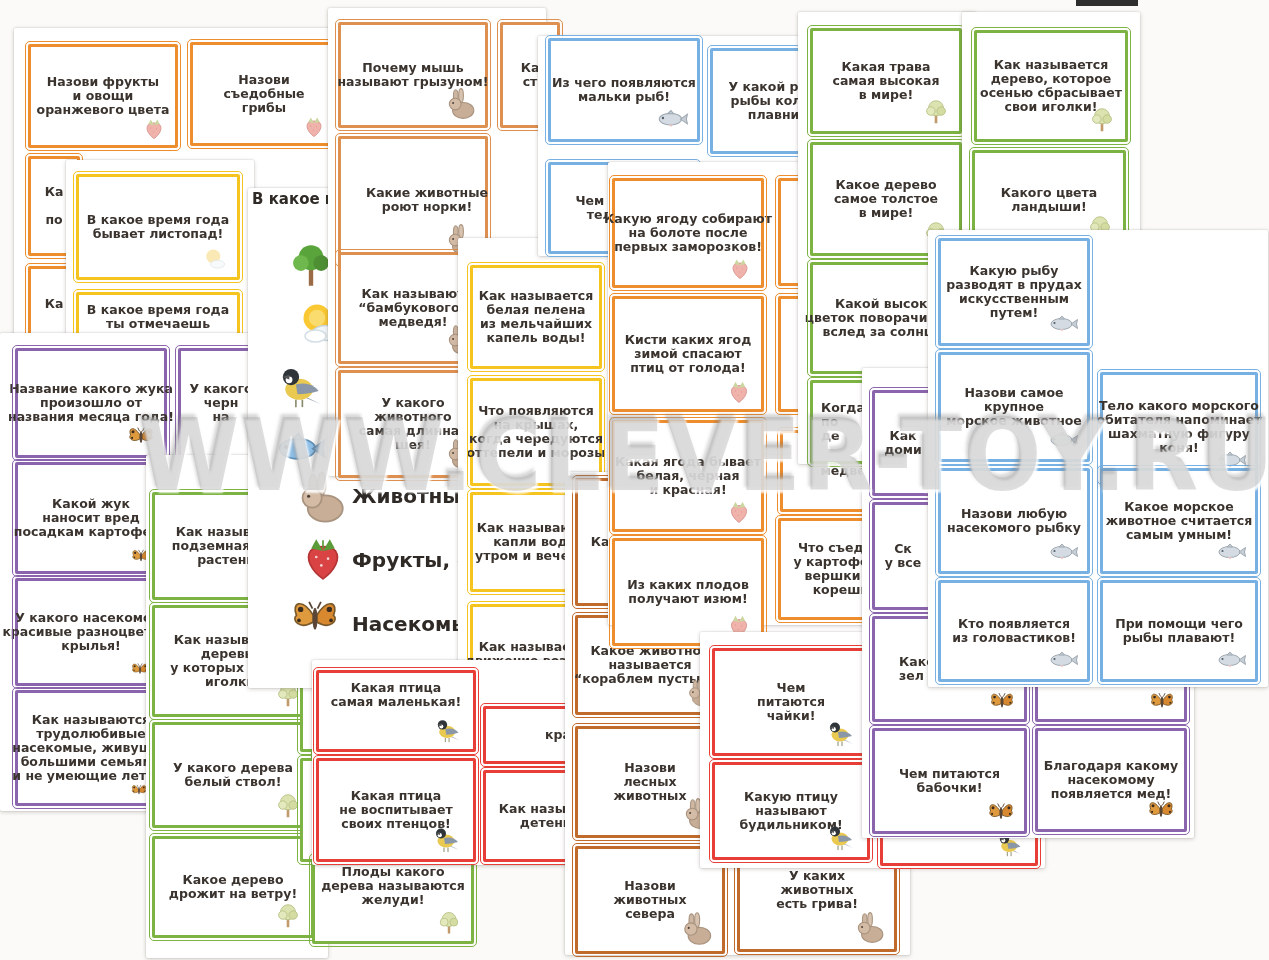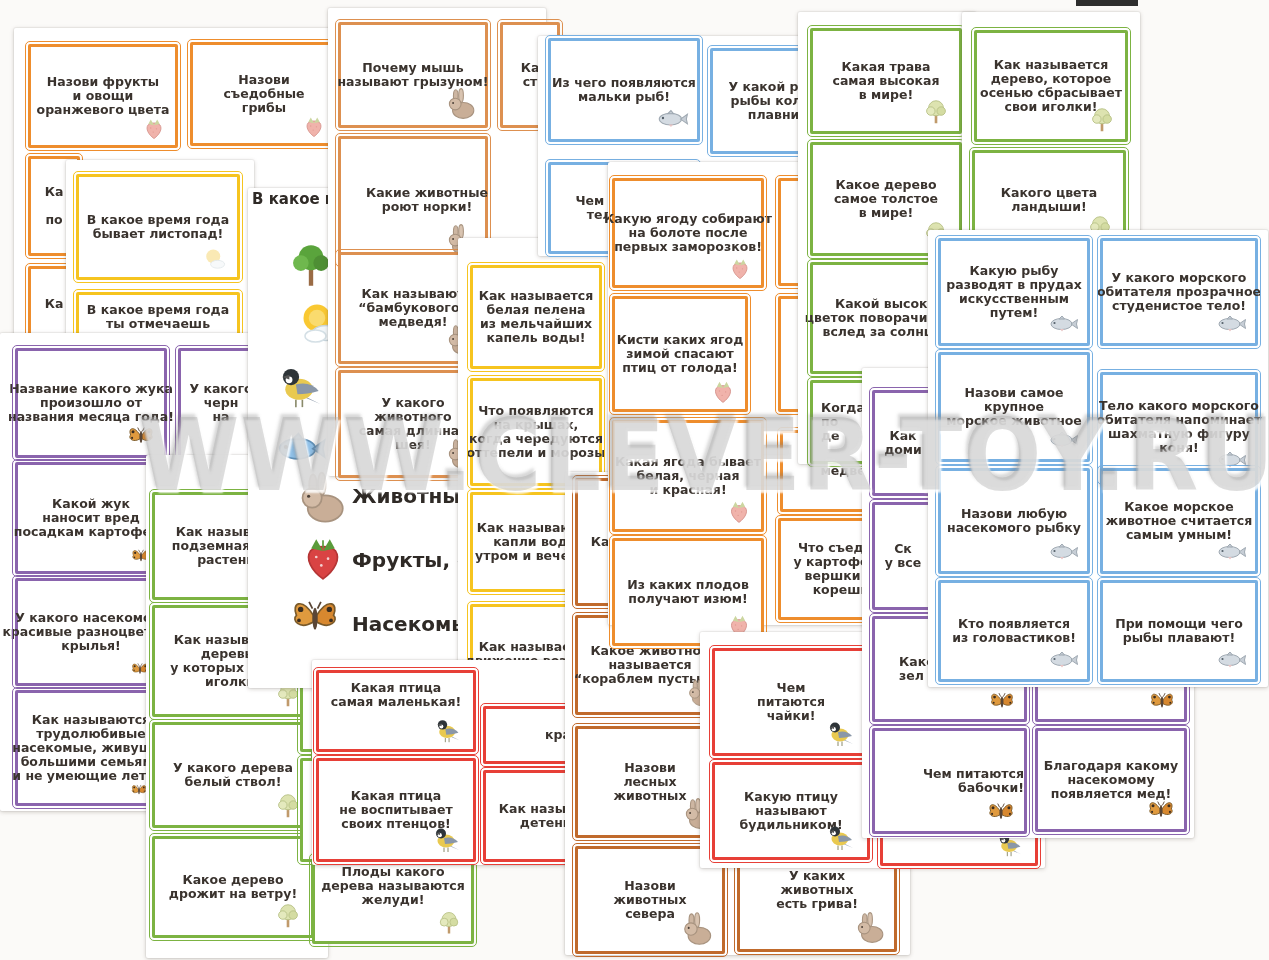--- a/index.html
+++ b/index.html
@@ -396,21 +396,21 @@
       <div class="line">первых заморозков!</div>
       <span class="ic"><svg width="26" height="26" viewBox="0 0 32 32">
           <path d="M16 29 C9 24 5.5 17 8.5 12.5 C11.5 9 20.5 9 23.5 12.5 C26.5 17 23 24 16 29 Z" fill="#f0b3ab" stroke="#d49089"></path>
           <circle cx="12" cy="16" r="0.8" fill="#e09a92"></circle>
           <circle cx="19" cy="17" r="0.8" fill="#e09a92"></circle>
           <circle cx="15" cy="21" r="0.8" fill="#e09a92"></circle>
           <path d="M9 11 L16 12.5 L12 5.5 Z" fill="#ccd6a0"></path>
           <path d="M23 11 L16 12.5 L20 5.5 Z" fill="#ccd6a0"></path>
         </svg></span>
     </div>
-    <div class="card" style="left: 612px; top: 296px; width: 136px; height: 116px; border-color: rgb(238, 141, 45); outline-color: rgb(238, 141, 45); z-index: 101;">
+    <div class="card" style="left: 612px; top: 296px; width: 152px; height: 116px; border-color: rgb(238, 141, 45); outline-color: rgb(238, 141, 45); z-index: 101;">
       <div class="line">Кисти каких ягод</div>
       <div class="line">зимой спасают</div>
       <div class="line">птиц от голода!</div>
       <span class="ic"><svg width="28" height="28" viewBox="0 0 32 32">
           <path d="M16 29 C9 24 5.5 17 8.5 12.5 C11.5 9 20.5 9 23.5 12.5 C26.5 17 23 24 16 29 Z" fill="#f0b3ab" stroke="#d49089"></path>
           <circle cx="12" cy="16" r="0.8" fill="#e09a92"></circle>
           <circle cx="19" cy="17" r="0.8" fill="#e09a92"></circle>
           <circle cx="15" cy="21" r="0.8" fill="#e09a92"></circle>
           <path d="M9 11 L16 12.5 L12 5.5 Z" fill="#ccd6a0"></path>
           <path d="M23 11 L16 12.5 L20 5.5 Z" fill="#ccd6a0"></path>
@@ -577,21 +577,21 @@
           <path d="M17 15 C24 4 30 8 27 15 C30 17.5 25.5 24 17 19 Z" fill="#d8882f" stroke="#7a5a2a"></path>
           <circle cx="7.5" cy="11.5" r="1.6" fill="#3a2d20"></circle>
           <circle cx="24.5" cy="11.5" r="1.6" fill="#3a2d20"></circle>
           <circle cx="6.5" cy="18" r="1.1" fill="#3a2d20"></circle>
           <circle cx="25.5" cy="18" r="1.1" fill="#3a2d20"></circle>
           <ellipse cx="16" cy="17" rx="1.5" ry="6.5" fill="#5a4636"></ellipse>
           <line x1="14.5" y1="11" x2="12.5" y2="7" stroke="#5a4636"></line>
           <line x1="17.5" y1="11" x2="19.5" y2="7" stroke="#5a4636"></line>
         </svg></span>
     </div>
-    <div class="card" style="left: 872px; top: 728px; width: 155px; height: 106px; border-color: rgb(138, 100, 173); outline-color: rgb(138, 100, 173); z-index: 141; align-items: flex-end;">
+    <div class="card" style="left: 872px; top: 728px; width: 155px; height: 106px; border-color: rgb(138, 100, 173); outline-color: rgb(138, 100, 173); z-index: 141;">
       <div class="line">Чем питаются</div>
       <div class="line">бабочки!</div>
       <span class="ic"><svg width="30" height="30" viewBox="0 0 32 32">
           <path d="M15 15 C8 4 2 8 5 15 C2 17.5 6.5 24 15 19 Z" fill="#e09a3e" stroke="#7a5a2a"></path>
           <path d="M17 15 C24 4 30 8 27 15 C30 17.5 25.5 24 17 19 Z" fill="#d8882f" stroke="#7a5a2a"></path>
           <circle cx="7.5" cy="11.5" r="1.6" fill="#3a2d20"></circle>
           <circle cx="24.5" cy="11.5" r="1.6" fill="#3a2d20"></circle>
           <circle cx="6.5" cy="18" r="1.1" fill="#3a2d20"></circle>
           <circle cx="25.5" cy="18" r="1.1" fill="#3a2d20"></circle>
           <ellipse cx="16" cy="17" rx="1.5" ry="6.5" fill="#5a4636"></ellipse>
@@ -613,32 +613,20 @@
           <ellipse cx="16" cy="17" rx="1.5" ry="6.5" fill="#5a4636"></ellipse>
           <line x1="14.5" y1="11" x2="12.5" y2="7" stroke="#5a4636"></line>
           <line x1="17.5" y1="11" x2="19.5" y2="7" stroke="#5a4636"></line>
         </svg></span>
     </div>
     <div class="card" style="left: 938px; top: 238px; width: 152px; height: 108px; border-color: rgb(119, 176, 226); outline-color: rgb(119, 176, 226); z-index: 151;">
       <div class="line">Какую рыбу</div>
       <div class="line">разводят в прудах</div>
       <div class="line">искусственным</div>
       <div class="line">путем!</div>
-      <span class="ic"><svg width="32" height="32" viewBox="0 0 32 32">
-          <ellipse cx="14.5" cy="17" rx="10.5" ry="5.5" fill="#d4dbe2" stroke="#9fa9b2"></ellipse>
-          <path d="M24 17 L30.5 12.5 L29.5 17 L30.5 21.5 Z" fill="#c7ced6" stroke="#9fa9b2"></path>
-          <path d="M12 12 L15 9 L17.5 12 Z" fill="#c7ced6" stroke="#9fa9b2"></path>
-          <circle cx="7.5" cy="16" r="1.1" fill="#55606a"></circle>
-          <path d="M13 22 L15 24.5 L17 22" fill="#e8c4c4"></path>
-        </svg></span>
-    </div>
-    <div class="card" style="left: 1100px; top: 238px; width: 158px; height: 108px; border-color: rgb(119, 176, 226); outline-color: rgb(119, 176, 226); z-index: 151;">
-      <div class="line">У какого морского</div>
-      <div class="line">обитателя прозрачное</div>
-      <div class="line">студенистое тело!</div>
       <span class="ic"><svg width="32" height="32" viewBox="0 0 32 32">
           <ellipse cx="14.5" cy="17" rx="10.5" ry="5.5" fill="#d4dbe2" stroke="#9fa9b2"></ellipse>
           <path d="M24 17 L30.5 12.5 L29.5 17 L30.5 21.5 Z" fill="#c7ced6" stroke="#9fa9b2"></path>
           <path d="M12 12 L15 9 L17.5 12 Z" fill="#c7ced6" stroke="#9fa9b2"></path>
           <circle cx="7.5" cy="16" r="1.1" fill="#55606a"></circle>
           <path d="M13 22 L15 24.5 L17 22" fill="#e8c4c4"></path>
         </svg></span>
     </div>
     <div class="card" style="left: 938px; top: 352px; width: 152px; height: 110px; border-color: rgb(119, 176, 226); outline-color: rgb(119, 176, 226); z-index: 151;">
       <div class="line">Назови самое</div>

